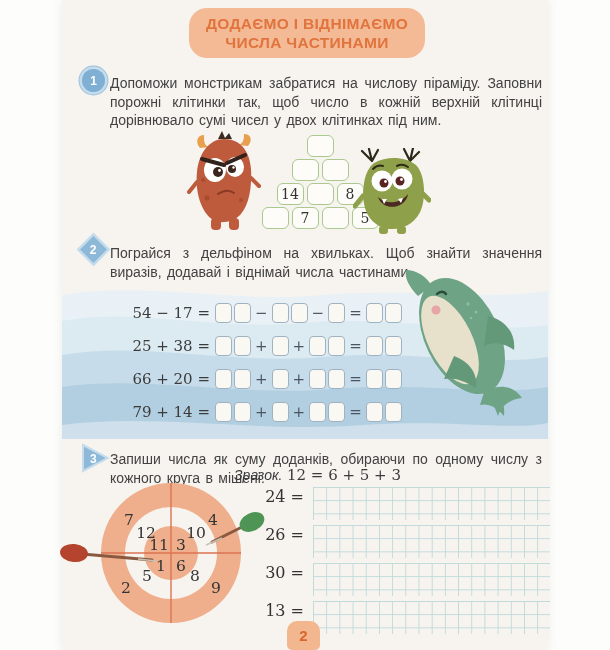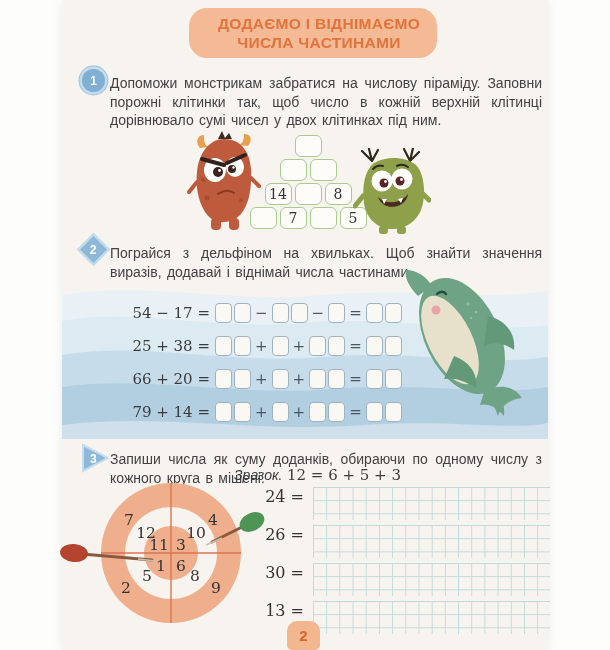--- a/index.html
+++ b/index.html
@@ -3,36 +3,36 @@
 <meta charset="utf-8">
 <style>
   html,body{margin:0;padding:0;}
   body{width:610px;height:650px;background:#fdfdfc;font-family:"Liberation Sans",sans-serif;}
   .canvas{position:relative;width:610px;height:650px;overflow:hidden;background:#fdfdfc;}
   .page{position:absolute;left:62px;top:0;width:486px;height:650px;background:#f7f4ef;box-shadow:0 0 10px rgba(90,80,70,.10);}
 
   
   .header{position:absolute;left:127px;top:8px;width:236px;height:50px;background:#f4ba96;border-radius:18px;
     text-align:center;color:#e0743c;font-weight:bold;font-size:15.5px;line-height:19px;letter-spacing:.3px;
-    display:flex;flex-direction:column;justify-content:center;padding-left:12px;}
+    display:flex;flex-direction:column;justify-content:center;}
 
   
   .badge-circle{position:absolute;width:23px;height:23px;border-radius:50%;background:#7fb0d4;
     box-shadow:0 0 0 2.5px #c5dcec, 0 0 0 3.5px #9cc0da;color:#fff;font-weight:bold;font-size:12px;
     display:flex;align-items:center;justify-content:center;}
   .badge-diamond{position:absolute;width:19px;height:19px;background:#8db8d8;transform:rotate(45deg);
     box-shadow:0 0 0 2.5px #c5dcec;display:flex;align-items:center;justify-content:center;}
   .badge-diamond span{transform:rotate(-45deg);color:#fff;font-weight:bold;font-size:12px;}
   .badge-triangle{position:absolute;width:30px;height:30px;}
 
   .task-text{position:absolute;left:48px;width:432px;font-size:14px;line-height:18.6px;color:#424242;
     text-align:justify;word-spacing:1.5px;}
 
   
-  .pyramid{position:absolute;left:184px;top:135px;width:124px;}
+  .pyramid{position:absolute;left:196px;top:135px;width:124px;}
   .prow{display:flex;justify-content:center;gap:3px;margin-bottom:2px;}
   .pcell{width:25px;height:20px;border:1.6px solid #a9c98f;border-radius:6px;background:#fdfcf8;
     font-family:"DejaVu Serif",serif;font-size:14px;color:#333;display:flex;align-items:center;justify-content:center;}
 
   .illu{position:absolute;}
 
   
   .waves{position:absolute;left:0;top:277px;width:486px;height:162px;}
 
   

